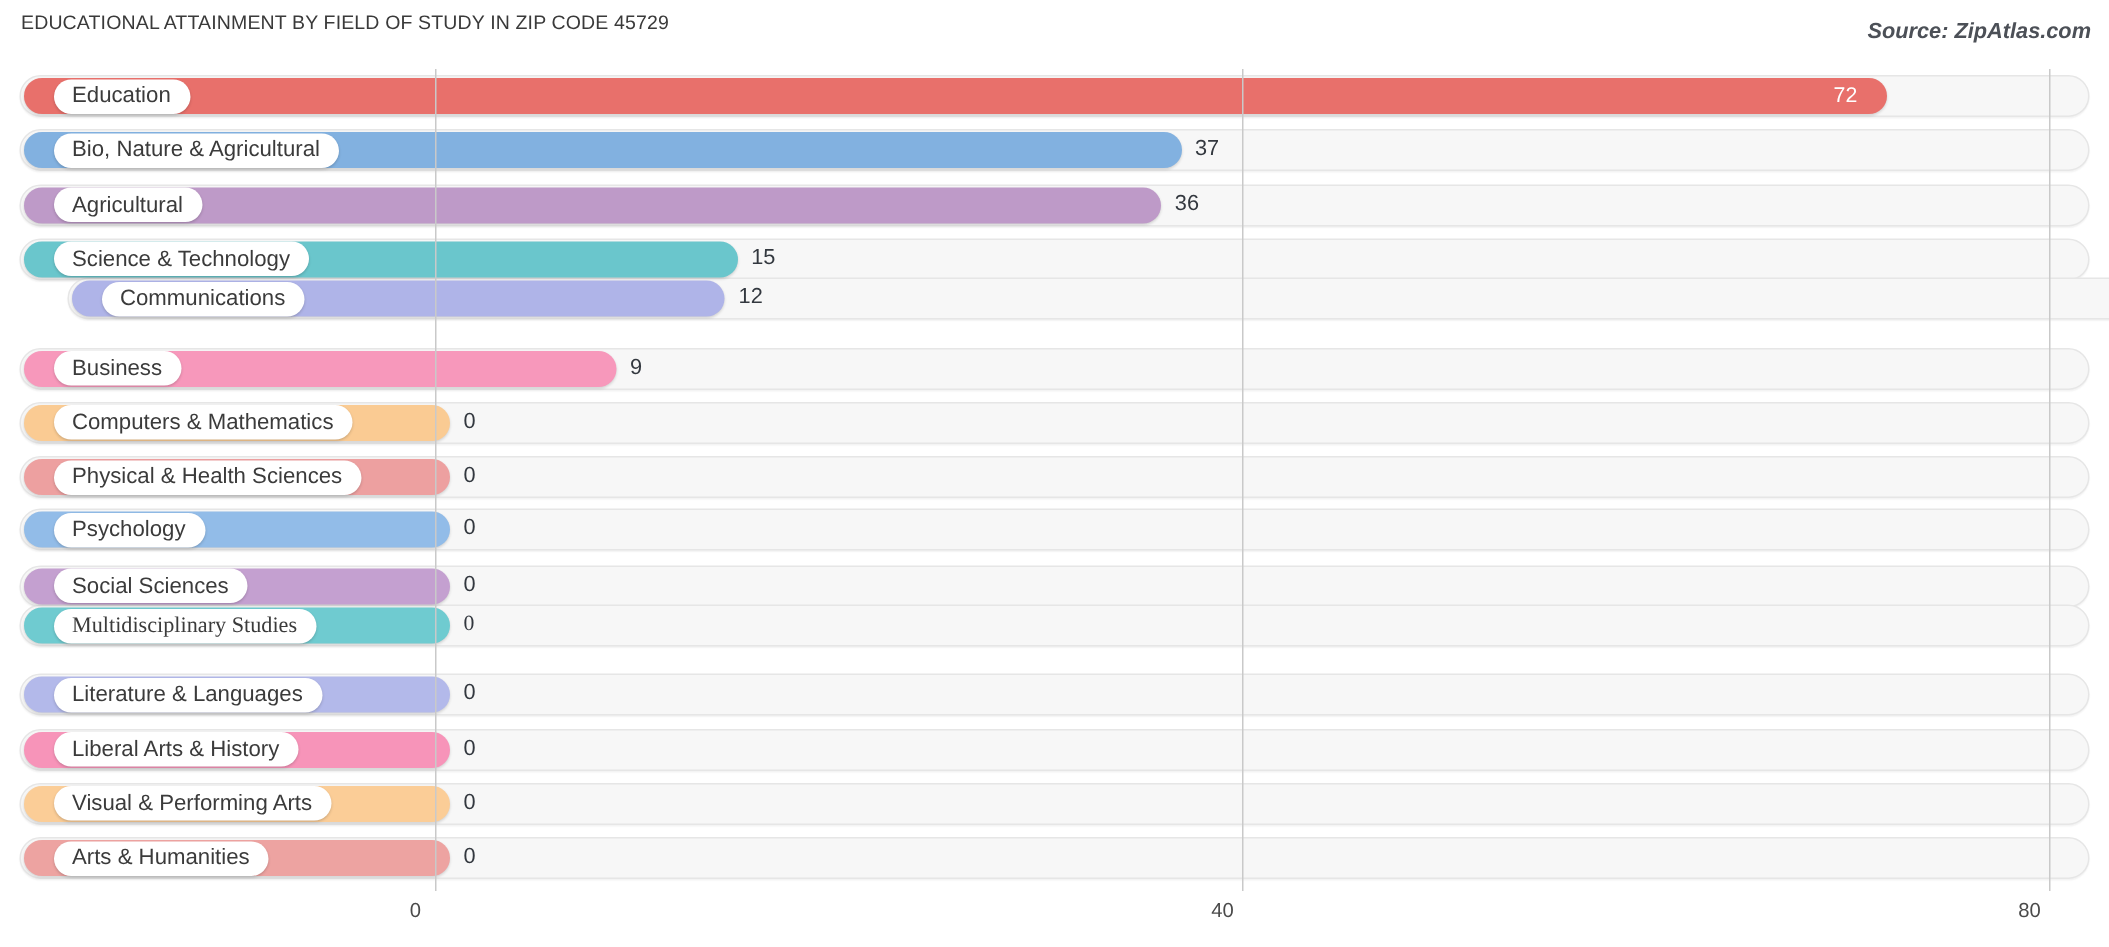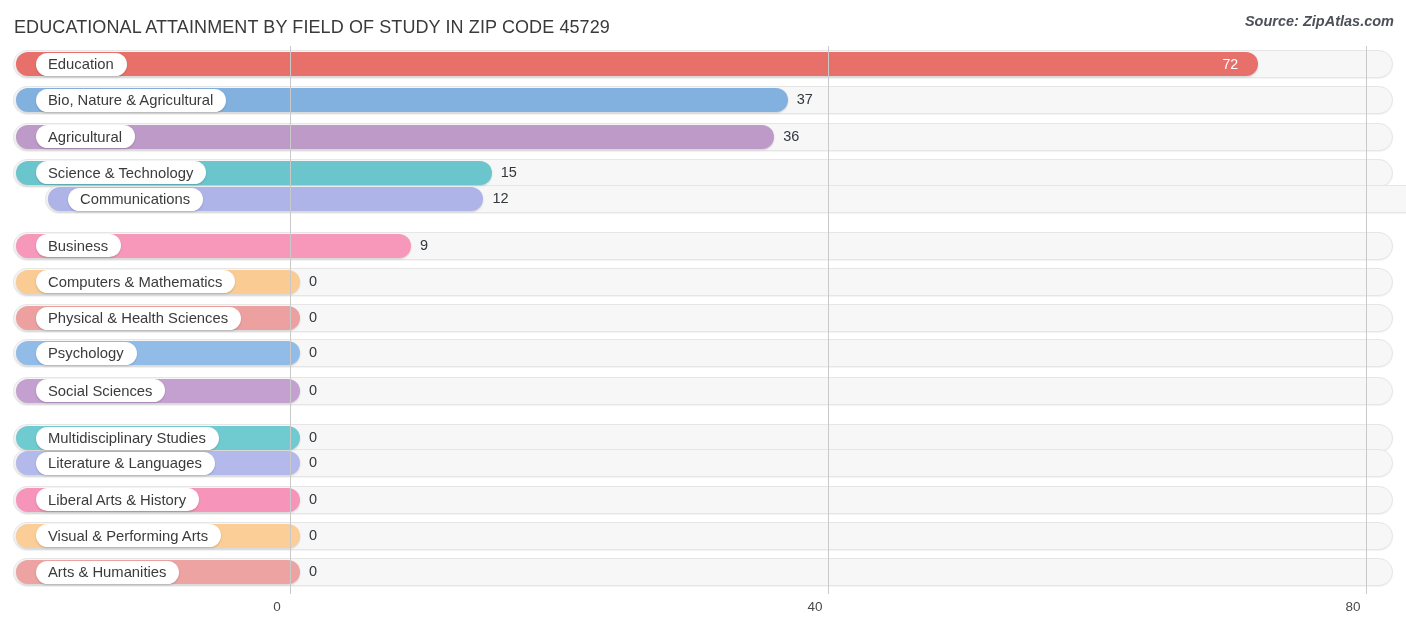--- a/index.html
+++ b/index.html
@@ -19,22 +19,22 @@
   }
 
   
   #header {
     position: absolute;
     left: 0; top: 0;
     width: 1406px; height: 46px;
   }
   #chart-title {
     position: absolute;
-    left: 14px; top: 17px;
-    font-size: 18px;
+    left: 14px; top: 7px;
+    font-size: 13px;
     letter-spacing: 0.1px;
     color: #3a3a3a;
     font-weight: 400;
     white-space: nowrap;
   }
   #source-note {
     position: absolute;
     right: 12px; top: 13px;
     font-size: 14.5px;
     font-style: italic;
@@ -207,21 +207,21 @@
         <div class="bar" style="width: 284px; background: rgb(146, 188, 232);"></div>
         <div class="label-pill">Psychology</div>
         <div class="value-out" style="left: 309px;">0</div>
       </div>
       <div class="row" style="top: 326.7px;">
         <div class="track"></div>
         <div class="bar" style="width: 284px; background: rgb(196, 160, 208);"></div>
         <div class="label-pill">Social Sciences</div>
         <div class="value-out" style="left: 309px;">0</div>
       </div>
-      <div class="row" style="top: 374px;">
+      <div class="row" style="top: 353px; font-family: Liberation Serif, serif;">
         <div class="track"></div>
         <div class="bar" style="width: 284px; background: rgb(111, 203, 208);"></div>
         <div class="label-pill">Multidisciplinary Studies</div>
         <div class="value-out" style="left: 309px;">0</div>
       </div>
       <div class="row" style="top: 399.3px;">
         <div class="track"></div>
         <div class="bar" style="width: 284px; background: rgb(179, 185, 234);"></div>
         <div class="label-pill">Literature &amp; Languages</div>
         <div class="value-out" style="left: 309px;">0</div>

